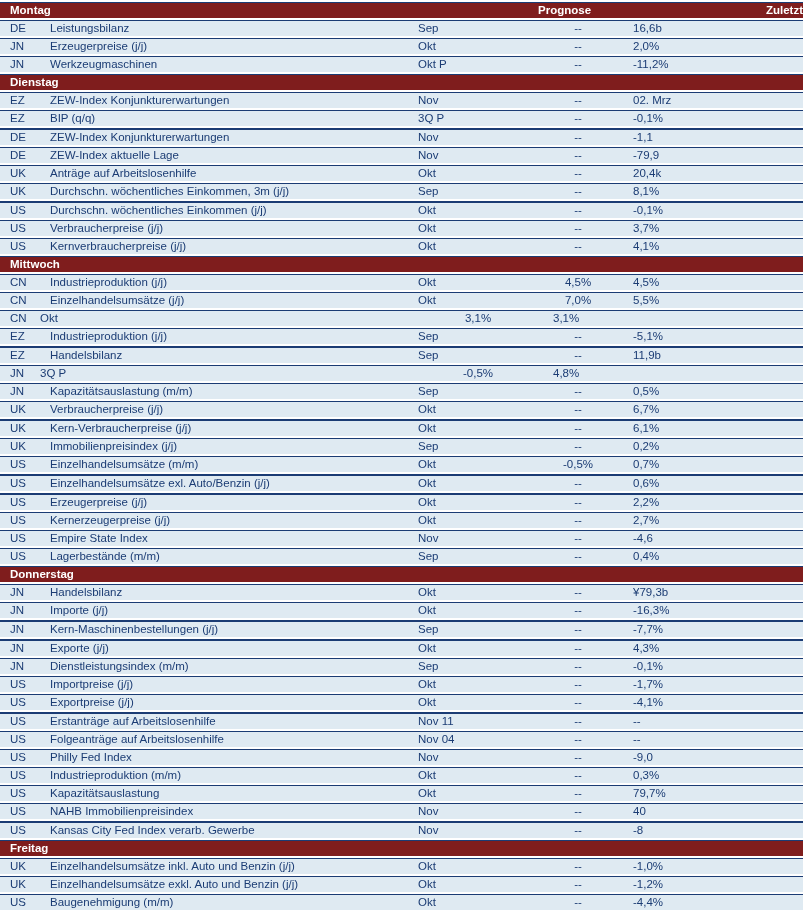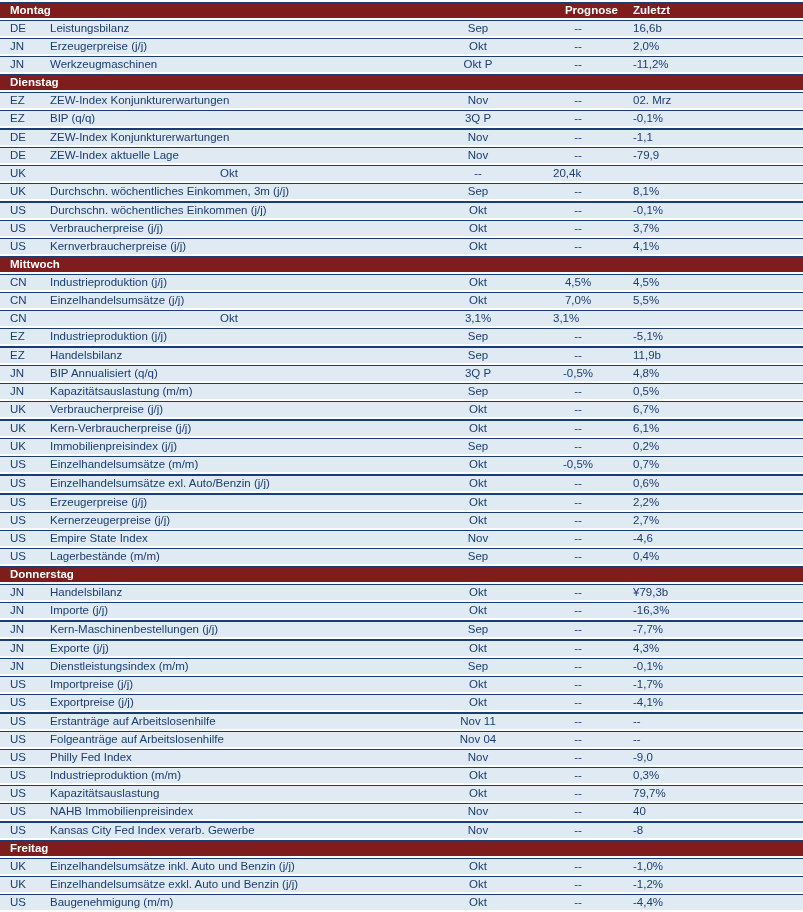--- a/index.html
+++ b/index.html
@@ -24,44 +24,44 @@
     height: 15px;
     line-height: 15px;
     border-top: 1px solid #1B3C74;
     margin-bottom: 2px;
   }
   .day-header .day-label {
     padding-left: 10px;
     text-align: left;
   }
   .day-header .col-prognose {
+    text-align: left;
+  }
+  .day-header .col-zuletzt {
     text-align: right;
-  }
-  .day-header .col-zuletzt {
-    text-align: left;
     padding-left: 15px;
   }
   .row {
     display: grid;
     grid-template-columns: 40px 378px 120px 80px 185px;
     background: #DFEAF2;
     height: 15px;
     line-height: 15px;
     font-size: 11.5px;
     border-top: 1px solid #1B3C74;
     margin-bottom: 2px;
     white-space: nowrap;
     overflow: hidden;
   }
   .row.thick {
     border-top-width: 2px;
   }
   .cell-country { padding-left: 10px; }
   .cell-name    { padding-left: 10px; }
-  .cell-period  { text-align: center; }
+  .cell-period  { text-align: left; }
   .cell-prognose{ text-align: center; }
   .cell-zuletzt { text-align: left; padding-left: 15px; }
 </style>
 </head>
 <body>
 
 <div id="calendar">
     <div class="day-header">
       <span class="day-label">Montag</span>
       <span class="col-prognose">Prognose</span>
@@ -116,20 +116,21 @@
     </div>
     <div class="row">
       <span class="cell-country">DE</span>
       <span class="cell-name">ZEW-Index aktuelle Lage</span>
       <span class="cell-period">Nov</span>
       <span class="cell-prognose">--</span>
       <span class="cell-zuletzt">-79,9</span>
     </div>
     <div class="row">
       <span class="cell-country">UK</span>
+      <span class="cell-name">Anträge auf Arbeitslosenhilfe</span>
       <span class="cell-period">Okt</span>
       <span class="cell-prognose">--</span>
       <span class="cell-zuletzt">20,4k</span>
     </div>
     <div class="row">
       <span class="cell-country">UK</span>
       <span class="cell-name">Durchschn. wöchentliches Einkommen, 3m (j/j)</span>
       <span class="cell-period">Sep</span>
       <span class="cell-prognose">--</span>
       <span class="cell-zuletzt">8,1%</span>
@@ -189,21 +190,20 @@
     </div>
     <div class="row thick">
       <span class="cell-country">EZ</span>
       <span class="cell-name">Handelsbilanz</span>
       <span class="cell-period">Sep</span>
       <span class="cell-prognose">--</span>
       <span class="cell-zuletzt">11,9b</span>
     </div>
     <div class="row">
       <span class="cell-country">JN</span>
-      <span class="cell-name">BIP Annualisiert (q/q)</span>
       <span class="cell-period">3Q P</span>
       <span class="cell-prognose">-0,5%</span>
       <span class="cell-zuletzt">4,8%</span>
     </div>
     <div class="row">
       <span class="cell-country">JN</span>
       <span class="cell-name">Kapazitätsauslastung (m/m)</span>
       <span class="cell-period">Sep</span>
       <span class="cell-prognose">--</span>
       <span class="cell-zuletzt">0,5%</span>

